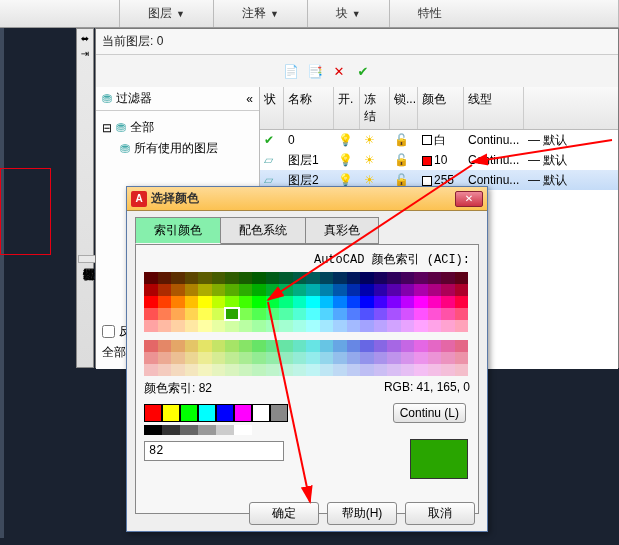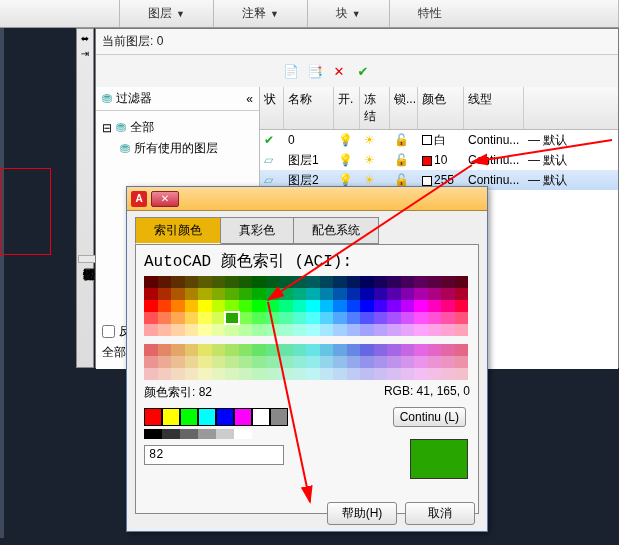--- a/index.html
+++ b/index.html
@@ -51,23 +51,23 @@
 .vlabel { position: absolute; left: 78px; top: 255px; writing-mode: vertical-rl; font-size: 12px; background: #e9e9e9; padding: 3px 1px; border: 1px solid #aaa; }
 
 
 .dialog { position: absolute; left: 126px; top: 186px; width: 362px; height: 346px; background: #efefef; border: 1px solid #5b7aa8; box-shadow: 2px 2px 6px rgba(0,0,0,.4); }
 .dlg-title { height: 24px; background: linear-gradient(#feda95,#fcc252); display: flex; align-items: center; padding: 0 4px; gap: 4px; border-bottom: 1px solid #a88642; }
 .dlg-title .a-icon { width: 16px; height: 16px; background: #d22; color: #fff; font-weight: bold; font-size: 10px; display: flex; align-items: center; justify-content: center; border-radius: 2px; }
 .dlg-title .t { flex: 1; font-size: 12px; font-weight: bold; color: #333; }
 .dlg-close { width: 28px; height: 16px; background: linear-gradient(#e89,#c34); border: 1px solid #823; border-radius: 2px; color: #fff; font-size: 10px; display: flex; align-items: center; justify-content: center; }
 .tabs { display: flex; margin: 6px 8px 0; }
 .tab { padding: 4px 18px; border: 1px solid #888; background: #e4e4e4; font-size: 12px; margin-right: -1px; }
-.tab.active { background: #eab308; border-bottom-color: #f7f7f7; position: relative; z-index: 1; }
+.tab.active { background: #86efac; border-bottom-color: #f7f7f7; position: relative; z-index: 1; }
 .tab-body { margin: 0 8px 8px; border: 1px solid #888; background: #f7f7f7; padding: 6px 8px; height: 270px; position: relative; }
-.aci-label { font-family: "Courier New", monospace; font-size: 16px; margin-bottom: 4px; }
+.aci-label { font-family: "Courier New", monospace; font-size: 12px; margin-bottom: 4px; text-align: right; }
 .palette { width: 324px; }
 .pal-grid { display: grid; gap: 0; }
 .pal-main { grid-template-columns: repeat(24,1fr); grid-template-rows: repeat(5,12px); }
 .pal-gray { grid-template-columns: repeat(24,1fr); grid-template-rows: repeat(3,12px); margin-top: 8px; }
 .pal-cell { border: 0; }
 .pal-sel { outline: 2px solid #fff; outline-offset: -1px; position: relative; z-index: 2; box-shadow: 0 0 0 1px #000; }
 .info-row { display: flex; justify-content: space-between; font-family: "Courier New", monospace; font-size: 12px; margin-top: 4px; }
 .std-row { display: flex; align-items: center; gap: 0; margin-top: 6px; }
 .std-row .sw { width: 18px; height: 18px; border: 1px solid #000; margin-right: 0; }
 .btn { padding: 2px 6px; border: 1px solid #888; background: linear-gradient(#fefefe,#e2e2e2); font-size: 12px; border-radius: 3px; cursor: pointer; }
@@ -190,26 +190,27 @@
             <div class="col-lw">— 默认</div>
           </div>
         </div>
     </div>
   </div>
 </div>
 
 <div class="dialog">
   <div class="dlg-title">
     <span class="a-icon">A</span>
+    <span class="t">选择颜色</span>
     <span class="dlg-close">✕</span>
   </div>
   <div class="tabs">
     <div class="tab active">索引颜色</div>
+    <div class="tab">配色系统</div>
     <div class="tab">真彩色</div>
-    <div class="tab">配色系统</div>
   </div>
   <div class="tab-body">
     <div class="aci-label">AutoCAD 颜色索引 (ACI):</div>
     <div class="palette">
       <div class="pal-grid pal-main" id="pal-main">
           <div class="pal-cell" style="background: rgb(92, 0, 0);"></div>
           <div class="pal-cell" style="background: rgb(92, 23, 0);"></div>
           <div class="pal-cell" style="background: rgb(92, 46, 0);"></div>
           <div class="pal-cell" style="background: rgb(92, 69, 0);"></div>
           <div class="pal-cell" style="background: rgb(92, 92, 0);"></div>
@@ -430,20 +431,21 @@
         <span class="sw" style="background: rgb(255, 255, 255);"></span>
       </div>
     <div class="color-input-row">
       <div style="display:flex;flex-direction:column;gap:2px">
         <input class="color-input" value="82" style="">
       </div>
     </div>
     <div class="preview" id="preview" style="background: rgb(41, 165, 0);"></div>
   </div>
   <div class="dlg-buttons">
+    <button class="btn">确定</button>
     <button class="btn">帮助(H)</button>
     <button class="btn">取消</button>
   </div>
 </div>
 
 <svg class="arrow" style="left:0;top:0" width="619" height="545">
   <defs>
       <marker id="ah" markerWidth="10" markerHeight="10" refX="8" refY="3" orient="auto">
         <path d="M0,0 L9,3 L0,6 z" fill="#ff0000"></path>
       </marker>

